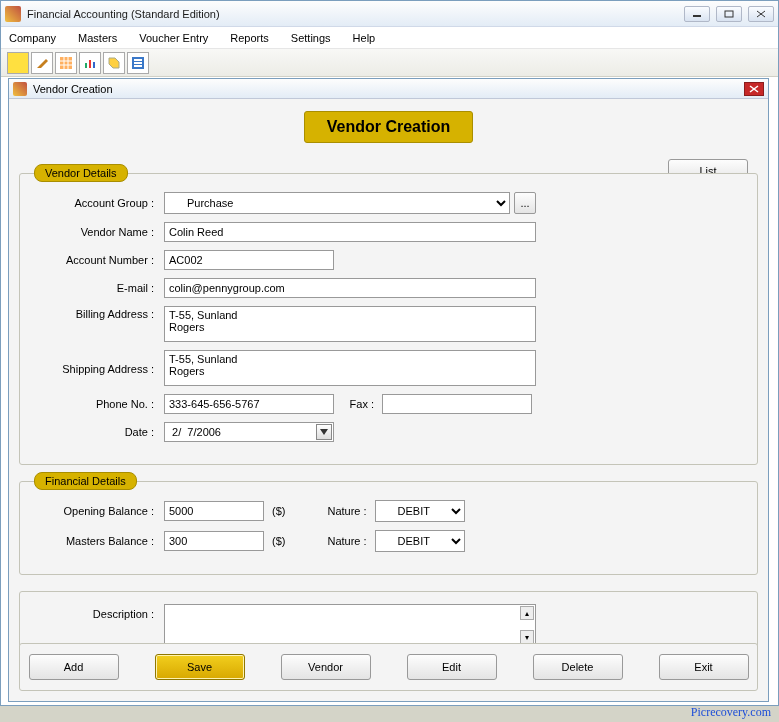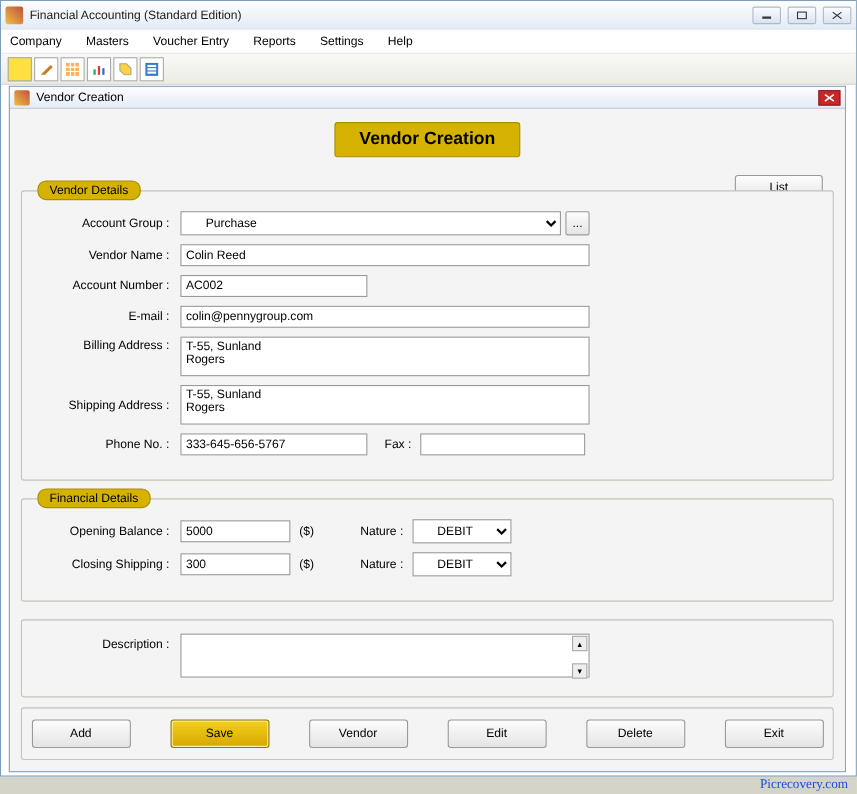--- a/index.html
+++ b/index.html
@@ -193,35 +193,46 @@
           <div class="lbl" style="padding-top:2px">Shipping Address  :</div>
           <textarea class="ta" style="width: 372px; height: 36px;">T-55, Sunland
 Rogers</textarea>
         </div>
         <div class="row">
           <div class="lbl">Phone No.  :</div>
           <input class="text" style="width: 170px;" value="333-645-656-5767">
           <div style="width:48px;text-align:right;padding-right:8px">Fax  :</div>
           <input class="text" style="width: 150px;" value="">
         </div>
+        <div class="row">
+          <div class="lbl">Date  :</div>
+          <div class="date-wrap">
+            <input class="text" style="width: 170px;" value=" 2/  7/2006">
+            <div class="date-btn">
+                <svg width="8" height="6">
+                  <path d="M0 0 L8 0 L4 6 Z" fill="#333"></path>
+                </svg>
+              </div>
+          </div>
+        </div>
       </div>
 
       <div class="groupbox">
         <div class="legend">Financial Details</div>
         <div class="row">
           <div class="lbl">Opening Balance  :</div>
           <div class="grp2">
             <input class="text" style="width: 100px;" value="5000">
             <span>($)</span>
             <span style="margin-left:34px">Nature :</span>
             <select class="sel" style="width:90px"><option>DEBIT</option></select>
           </div>
         </div>
         <div class="row">
-          <div class="lbl">Closing Shipping  :</div>
+          <div class="lbl">Masters Balance  :</div>
           <div class="grp2">
             <input class="text" style="width: 100px;" value="300">
             <span>($)</span>
             <span style="margin-left:34px">Nature :</span>
             <select class="sel" style="width:90px"><option>DEBIT</option></select>
           </div>
         </div>
       </div>
 
       <div class="groupbox" style="padding-top:12px">

